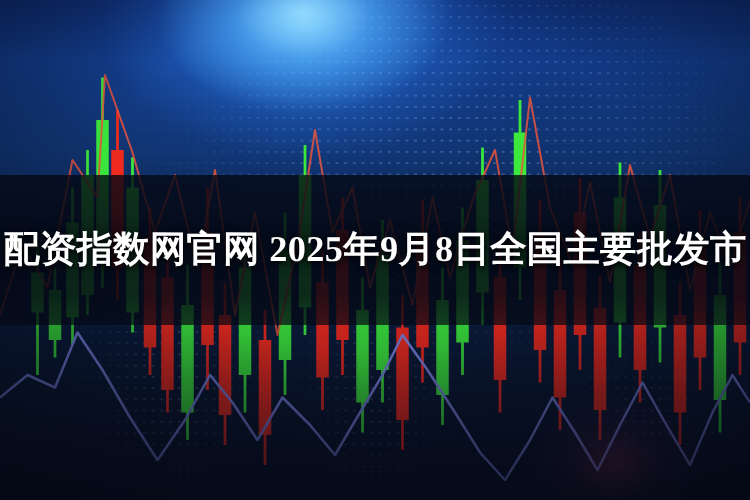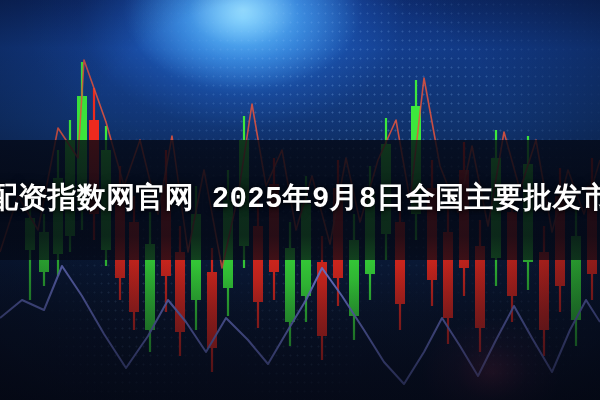--- a/index.html
+++ b/index.html
@@ -6,21 +6,21 @@
     margin: 0;
     padding: 0;
     background: #05070f;
   }
   #stage {
     position: relative;
     width: 600px;
     height: 400px;
     overflow: hidden;
     background: #0369a1;
-    font-family: Liberation Mono, monospace;
+    font-family: Liberation Serif, serif;
   }
   .layer {
     position: absolute;
     inset: 0;
     width: 100%;
     height: 100%;
   }
   
   #bg-base {
     background:

